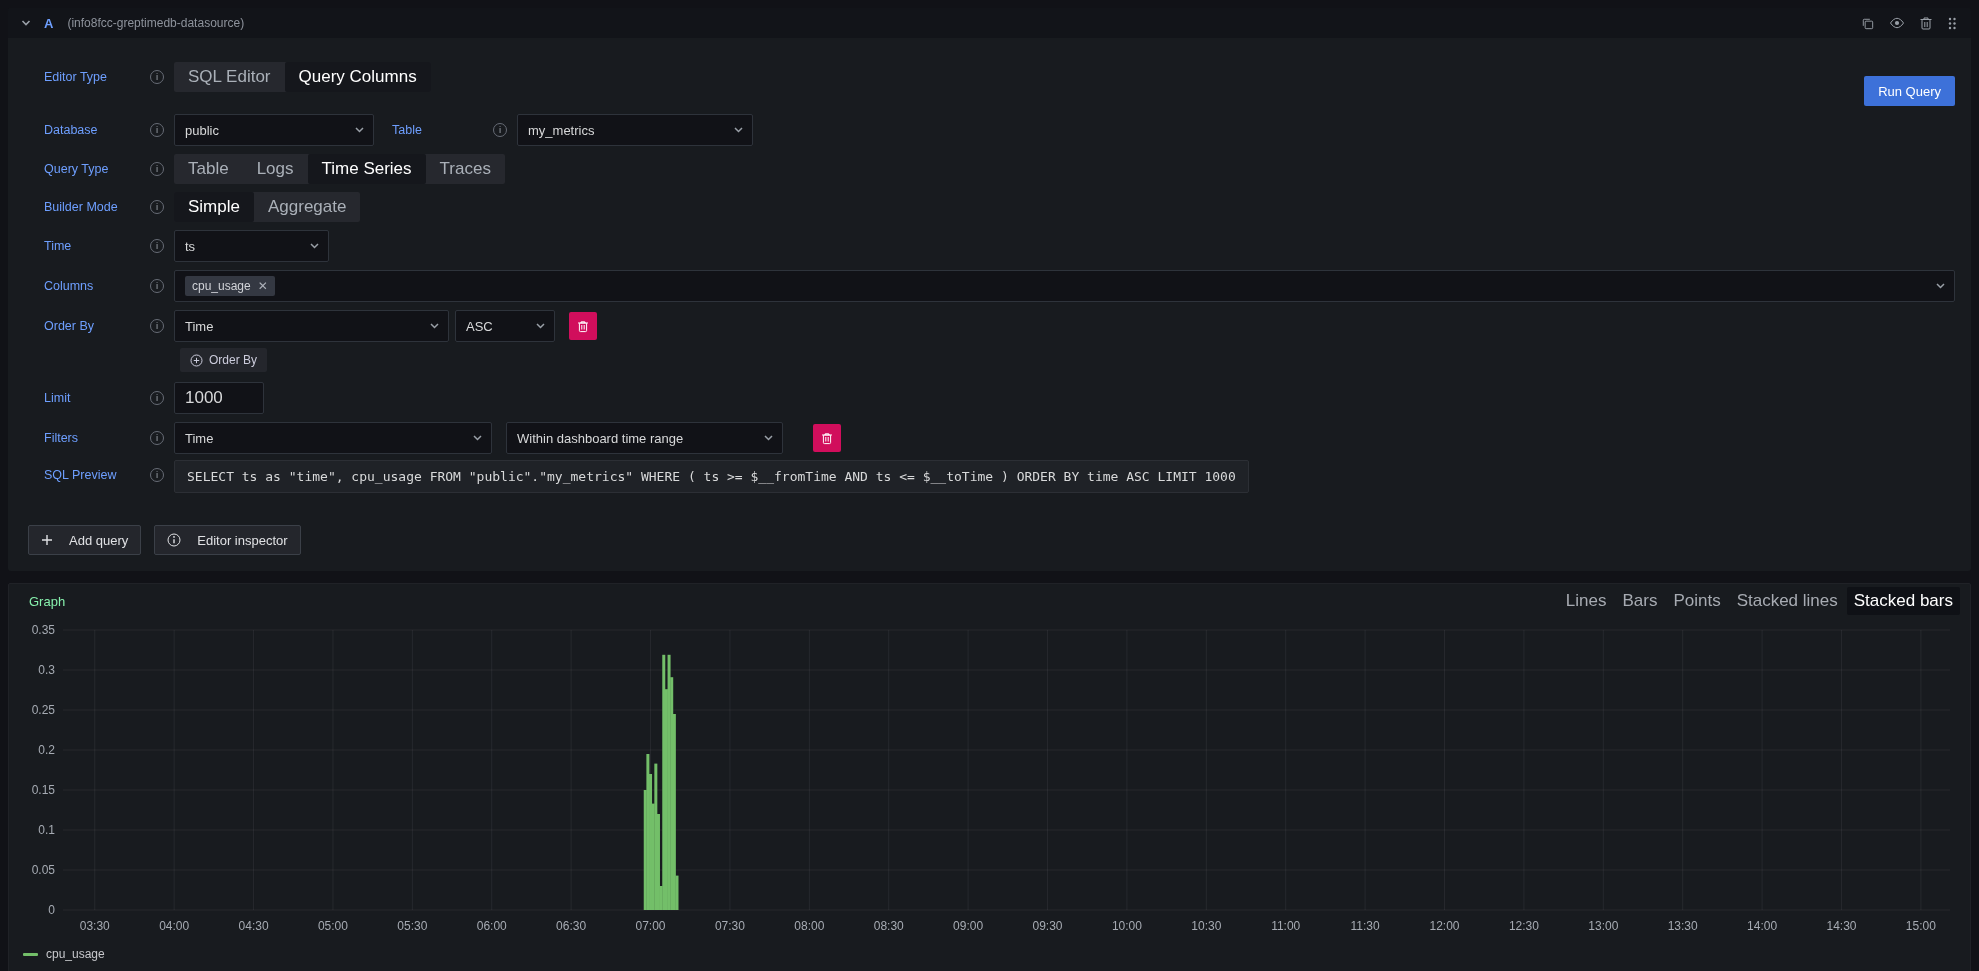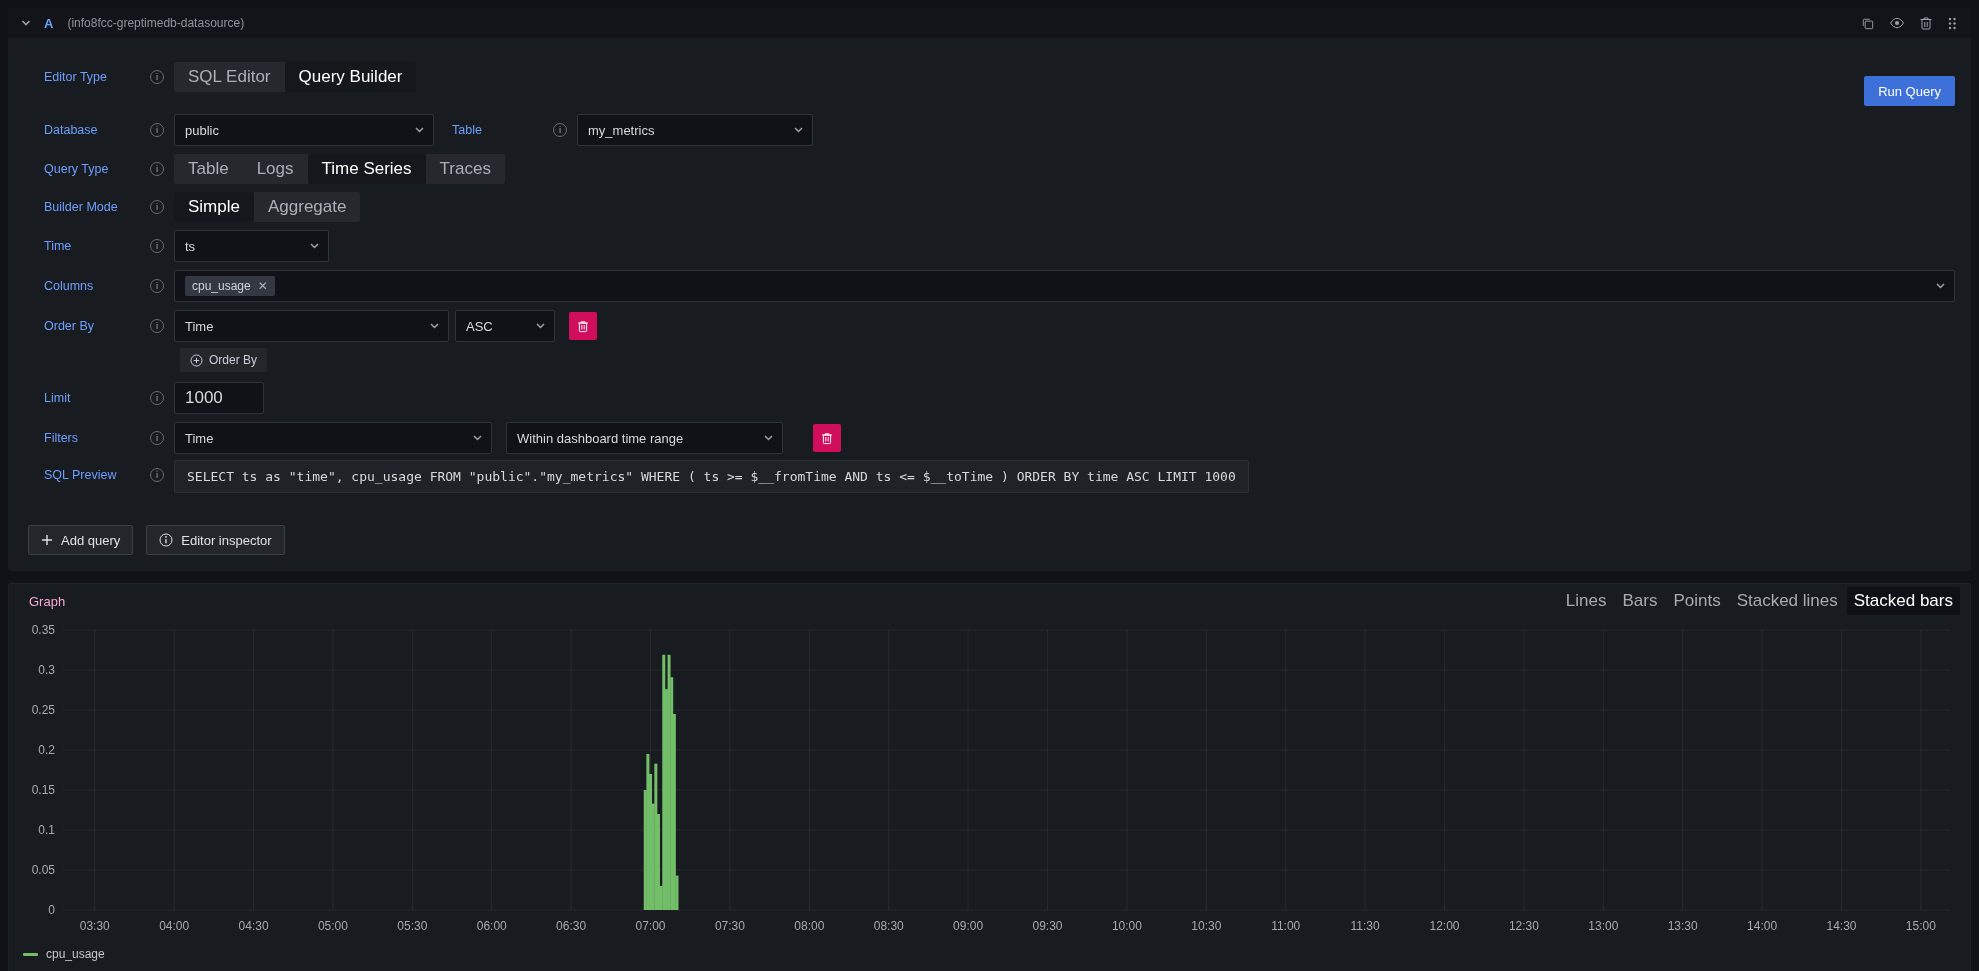--- a/index.html
+++ b/index.html
@@ -48,21 +48,21 @@
   }
   .rgroup .rb-sel { background:#15171c; color:#ffffff; font-weight:500; }
 
   
   .select {
     height:32px; background:#111217; border:1px solid #2e333b; border-radius:2px;
     display:flex; align-items:center; gap:8px; padding:0 8px 0 10px;
     font-size:13px; color:#d8d9da;
   }
   .select .chev { margin-left:auto; flex:none; }
-  .w232 { width:260px; } .w236 { width:236px; } .w155 { width:155px; }
+  .w232 { width:200px; } .w236 { width:236px; } .w155 { width:155px; }
   .w275 { width:275px; } .w100 { width:100px; } .w318 { width:318px; } .w315 { width:277px; }
   .grow { flex:1 1 auto; }
   .tag {
     display:inline-flex; align-items:center; background:#343842; border-radius:2px;
     padding:3px 7px; font-size:12px; color:#d1d3d8; gap:7px;
   }
   .tag-x { color:#aeb2ba; font-size:12px; line-height:1; }
   .text-input {
     height:32px; width:90px; background:#111217; border:1px solid #2e333b; border-radius:2px;
     color:#d8d9da; font-size:17px; padding:0 10px; font-family:inherit; outline:none;
@@ -81,27 +81,27 @@
     padding:8px 12px; font-family:"DejaVu Sans Mono", monospace; font-size:13px; color:#d8d9da;
     white-space:nowrap;
   }
   .btn-primary {
     margin-left:auto; height:30px; background:#3d71d9; border:none; border-radius:2px;
     color:#fff; font-size:13px; font-weight:500; padding:0 14px;margin-top:28px;
   }
   .q-footer { display:flex; gap:13px; padding:24px 16px 16px 20px; }
   .btn-secondary {
     height:30px; background:#24262c; border:1px solid #3b4048; border-radius:2px;
-    color:#e0e1e4; font-size:13px; display:inline-flex; align-items:center; gap:8px; padding:0 12px;
+    color:#e0e1e4; font-size:13px; display:inline-flex; align-items:center; gap:16px; padding:0 12px;
   }
 
   
   .panel { margin:12px 8px 0; background:#181b1f; border:1px solid #202227; border-radius:2px; }
   .p-head { height:34px; display:flex; align-items:center; padding:0 10px 0 20px; }
-  .p-title { font-size:13px; color:#f9a8d4; font-weight:500; }
+  .p-title { font-size:13px; color:#86efac; font-weight:500; }
   .modes { margin-left:auto; display:flex; align-items:center; gap:2px; }
   .modes .rb-opt {
     background:transparent; border:none; color:#a7abb2; font-size:17px;
     padding:4px 7px; border-radius:2px; white-space:nowrap;
   }
   .modes .rb-sel { background:#0f1116; color:#ffffff;text-align:right; }
   .chart-wrap { padding:0 12px; }
   .tick { fill:#a6abb3; font-size:12px; font-family:"Liberation Sans", sans-serif; }
   .legend { display:flex; align-items:center; gap:8px; padding:4px 0 10px 14px; font-size:12px; color:#c7c8cc; }
   .dash { width:15px; height:3px; background:#73BF69; border-radius:1px; flex:none; }
@@ -160,21 +160,21 @@
 
     <div class="q-body">
 
       <div class="row">
         <div class="lbl">
           <span>Editor Type</span>
           <span class="info">i</span>
         </div>
         <div class="rgroup">
             <button class="rb-opt">SQL Editor</button>
-            <button class="rb-opt rb-sel">Query Builder</button>
+            <button class="rb-opt rb-sel">Query Columns</button>
           </div>
         <button class="btn-primary">Run Query</button>
       </div>
 
       <div class="row">
         <div class="lbl">
           <span>Database</span>
           <span class="info">i</span>
         </div>
         <div class="select w232">

